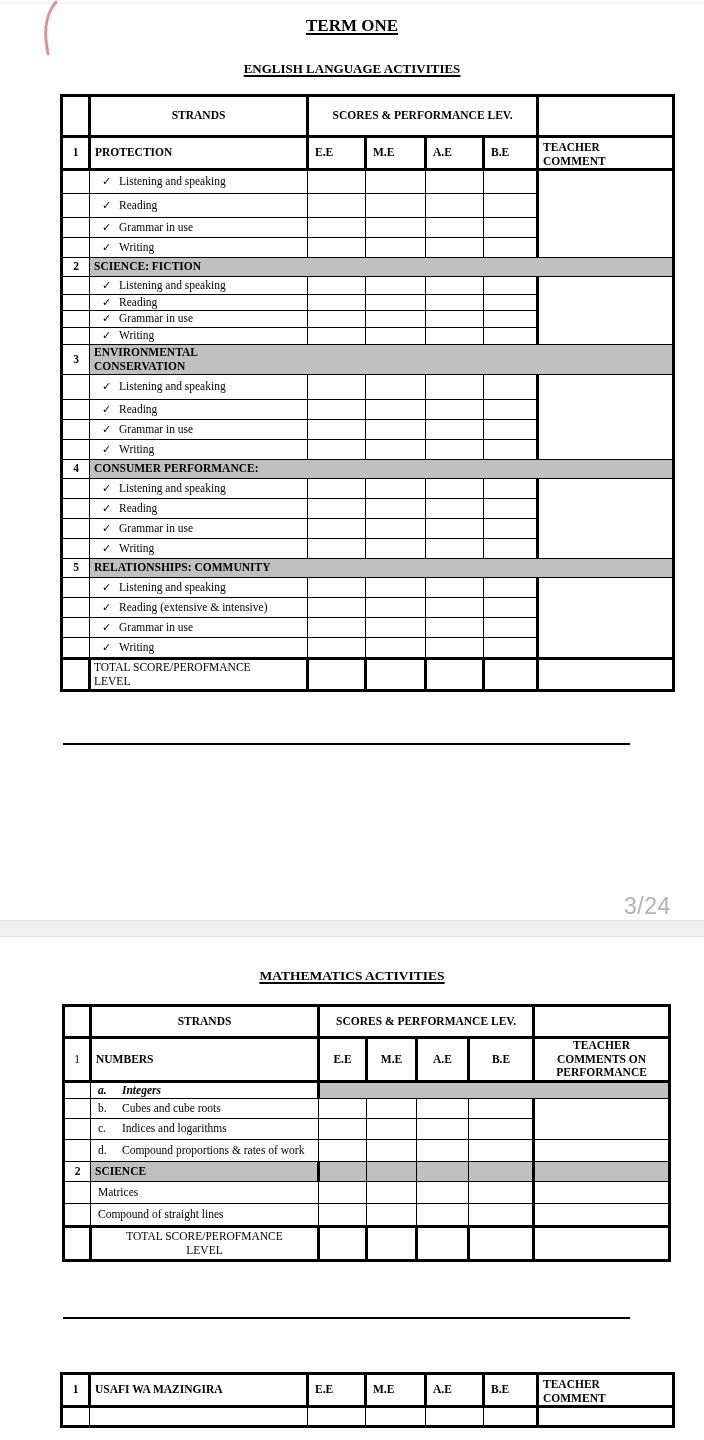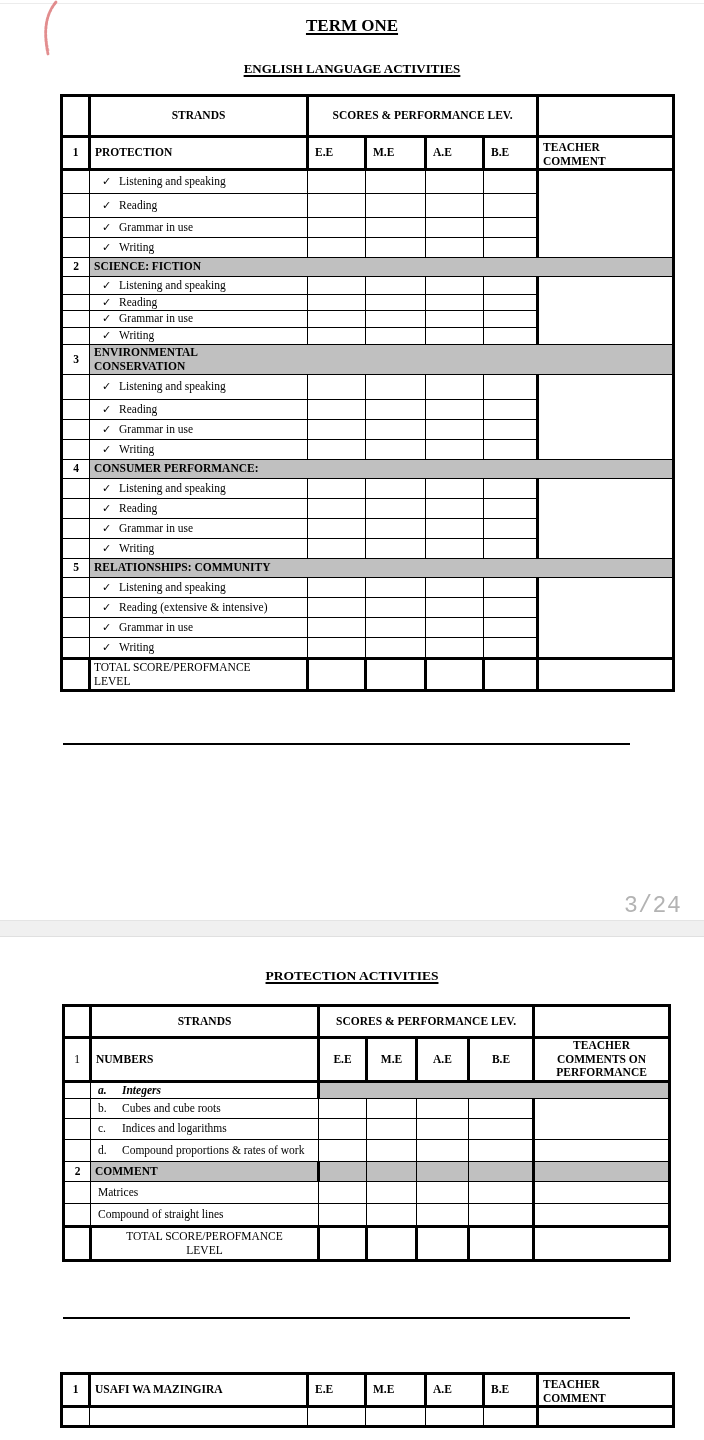--- a/index.html
+++ b/index.html
@@ -33,21 +33,21 @@
   .mitem{padding-left:7px !important;font-size:11px}
   .pfx{display:inline-block;width:24px}
   .bi{font-weight:bold;font-style:italic}
   .totlbl{font-weight:normal;font-size:11.5px}
   .totc{text-align:center}
   .wrap170{display:inline-block;max-width:170px}
   .wrap175{display:inline-block;max-width:175px;vertical-align:middle}
   .wrap95{display:inline-block;max-width:95px}
   .wrap70{display:inline-block;max-width:70px}
   .rule{position:absolute;height:2px;background:#000}
-  .pagenum{position:absolute;font-family:Liberation Mono, monospace;font-size:23px;color:#b3b3b3;letter-spacing:.5px}
+  .pagenum{position:absolute;font-family:Liberation Sans, sans-serif;font-size:23px;color:#b3b3b3;letter-spacing:.5px}
   .band{position:absolute;left:0;width:704px;height:15px;background:#f0f0f0;border-top:1px solid #e4e4e4;border-bottom:1px solid #e0e0e0}
   .topline{position:absolute;top:3px;left:0;width:704px;height:1px;background:#ececec}
   .page{position:absolute;left:0;width:704px}
 </style>
 </head>
 <body>
 
 <div class="topline"></div>
 
 <svg class="abs" style="left:36px;top:0" width="28" height="62" viewBox="0 0 28 62">
@@ -288,21 +288,21 @@
     </table>
 
   <div class="rule" style="top:743px;left:63px;width:567px"></div>
   <div class="pagenum" style="top:893px;left:624px">3/24</div>
 </div>
 
 <div class="band" style="top:920px"></div>
 
 <div class="page" style="top:937px;height:503px">
 
-  <div class="doc-title u" style="top:31px;font-size:13.5px">PROTECTION ACTIVITIES</div>
+  <div class="doc-title u" style="top:31px;font-size:13.5px">MATHEMATICS ACTIVITIES</div>
 
   <table class="doc" style="top:67px;left:62px;width:606px">
     <colgroup>
       <col style="width:27px">
         <col style="width:228px">
         <col style="width:48px">
         <col style="width:50px">
       <col style="width:52px">
         <col style="width:65px">
         <col style="width:136px">
@@ -349,21 +349,21 @@
       <td></td>
       <td class="mitem"><span class="pfx">d.</span><span>Compound proportions &amp; rates of work</span></td>
       <td></td>
           <td></td>
           <td></td>
           <td></td>
       <td class="cmt"></td>
     </tr>
     <tr style="height:20px">
       <td class="num">2</td>
-      <td class="secband r3"><span>COMMENT</span></td>
+      <td class="secband r3"><span>SCIENCE</span></td>
       <td class="grayfill"></td>
       <td class="grayfill"></td>
       <td class="grayfill"></td>
       <td class="grayfill"></td>
       <td class="cmt grayfill"></td>
     </tr>
     <tr style="height:22px">
       <td></td>
       <td class="mitem" style="padding-left:4px"><span>Matrices</span></td>
       <td></td>

